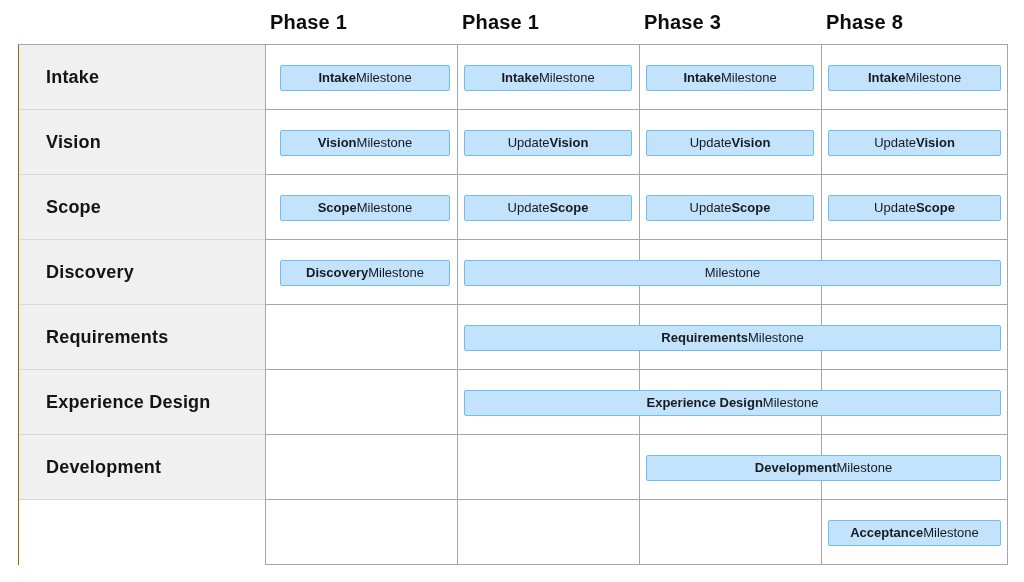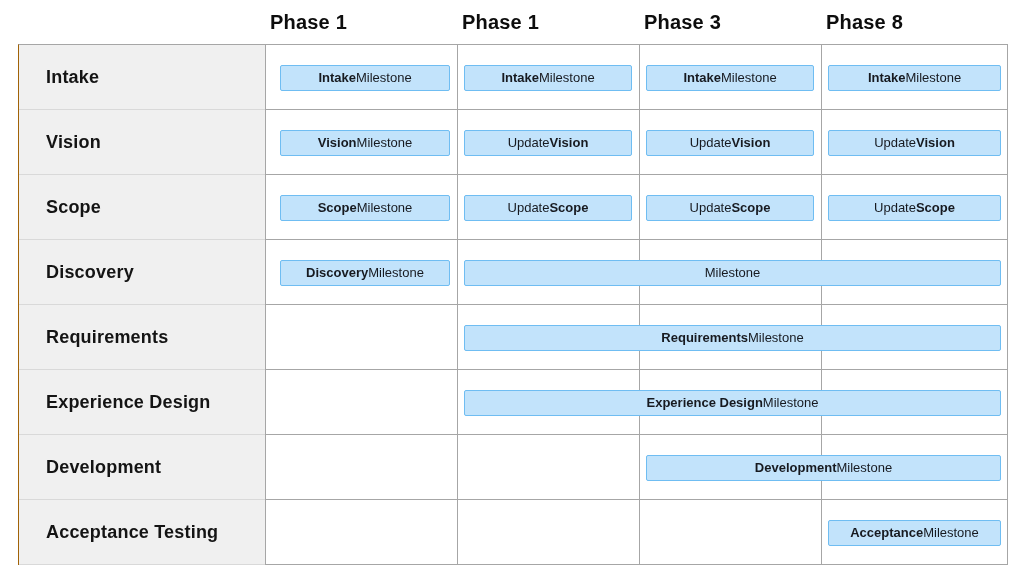--- a/index.html
+++ b/index.html
@@ -88,21 +88,20 @@
     <div class="cell" style="grid-area: 1 / 3;"></div>
     <div class="cell" style="grid-area: 1 / 2;"></div>
 
   <div class="lbl gr1">Intake</div>
   <div class="lbl gr2">Vision</div>
   <div class="lbl gr3">Scope</div>
   <div class="lbl gr4">Discovery</div>
   <div class="lbl gr5">Requirements</div>
   <div class="lbl gr6">Experience Design</div>
   <div class="lbl gr7">Development</div>
-  <div class="lbl gr8">Acceptance Testing</div>
 
   <div class="bar p1 gr1 gc1">
       <span class="b">Intake</span>
       <span> Milestone</span>
     </div>
   <div class="bar gr1 gc2">
       <span class="b">Intake</span>
       <span> Milestone</span>
     </div>
   <div class="bar gr1 gc3">

